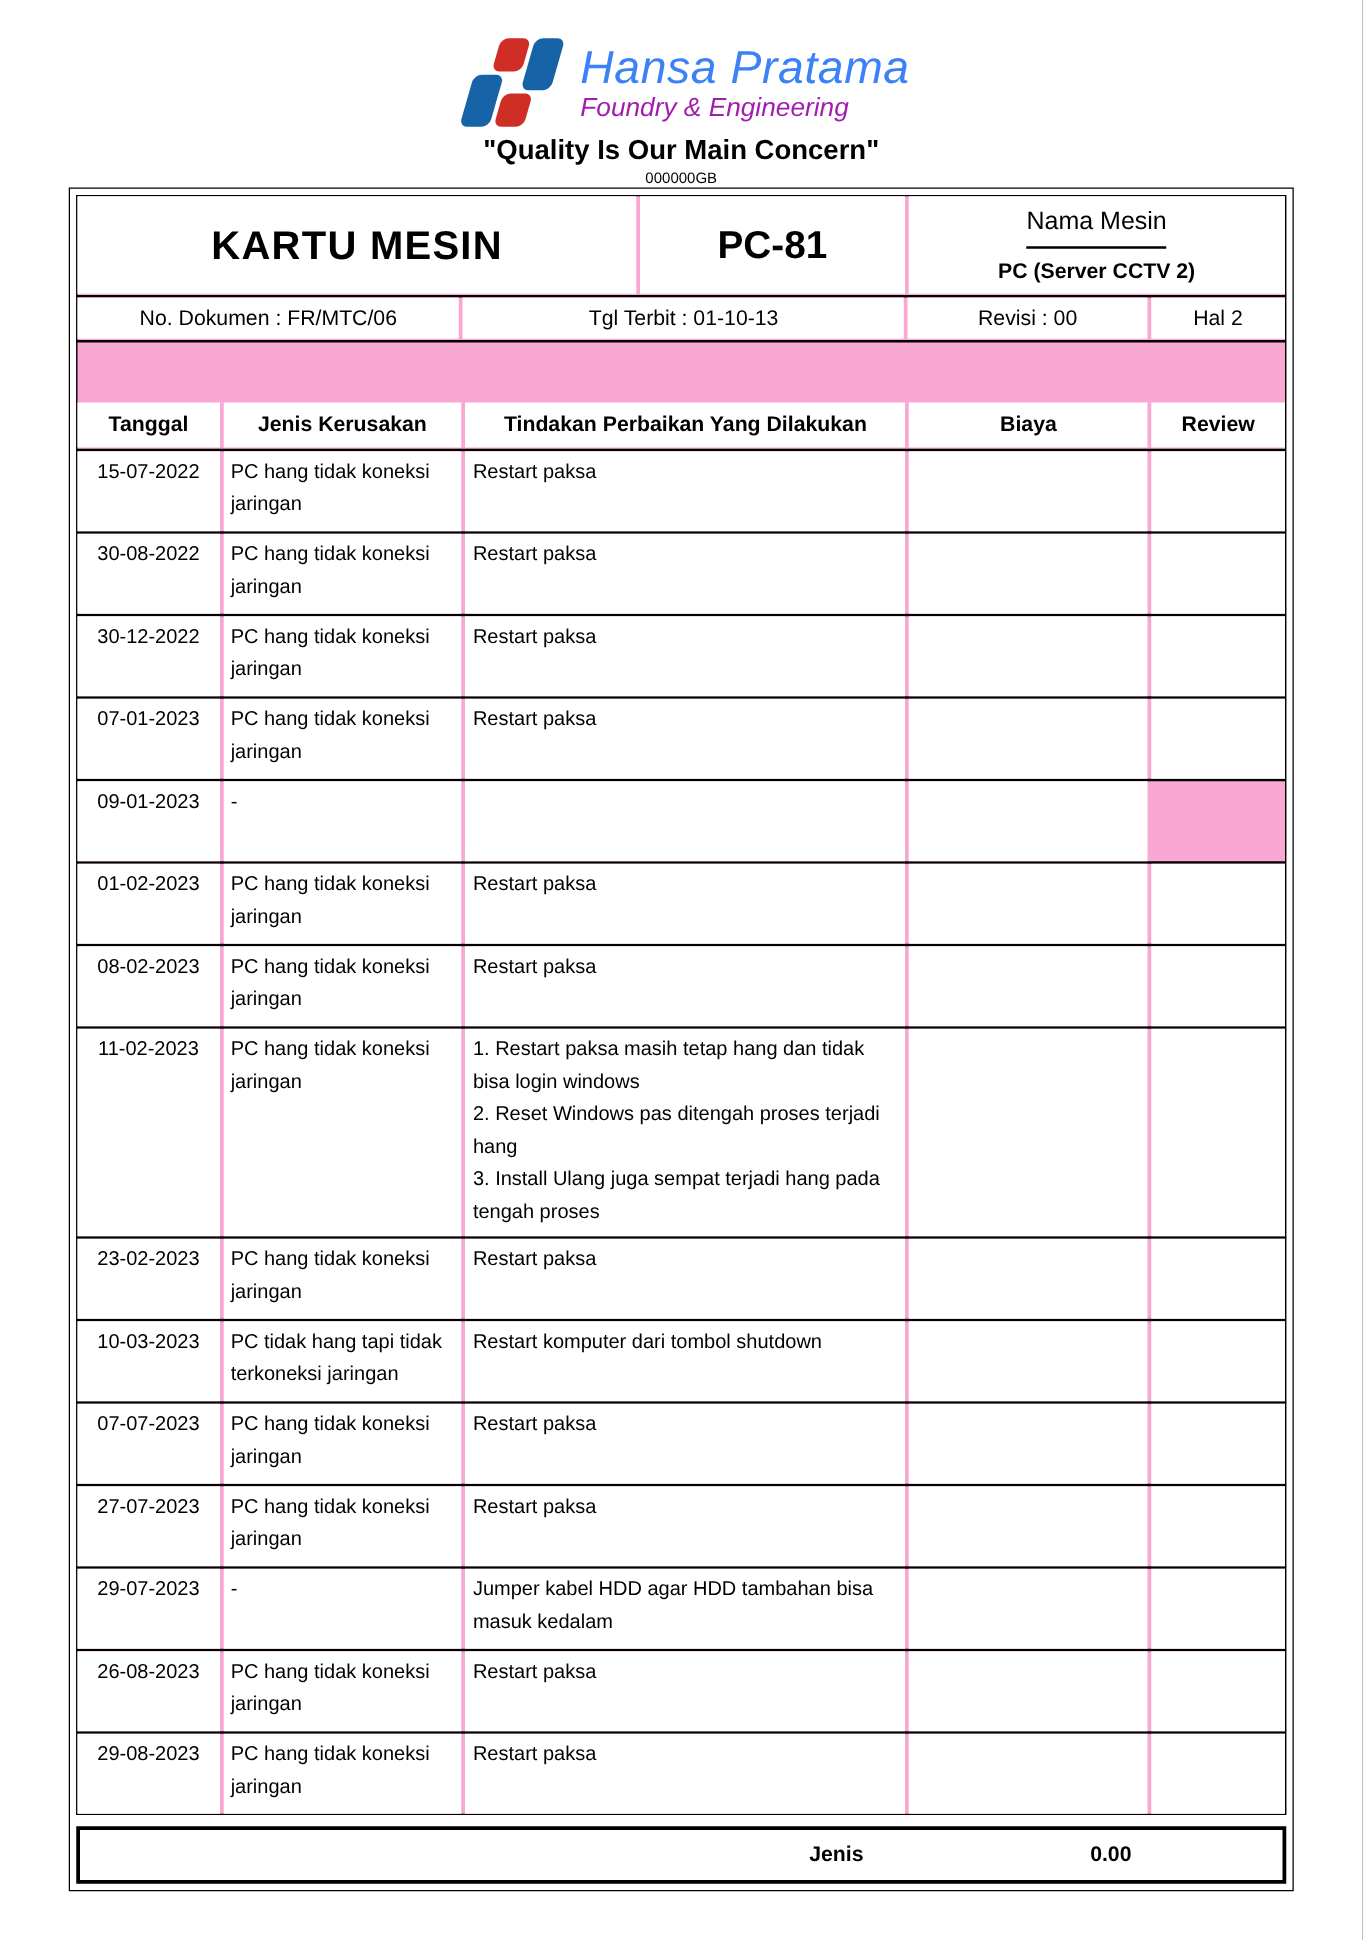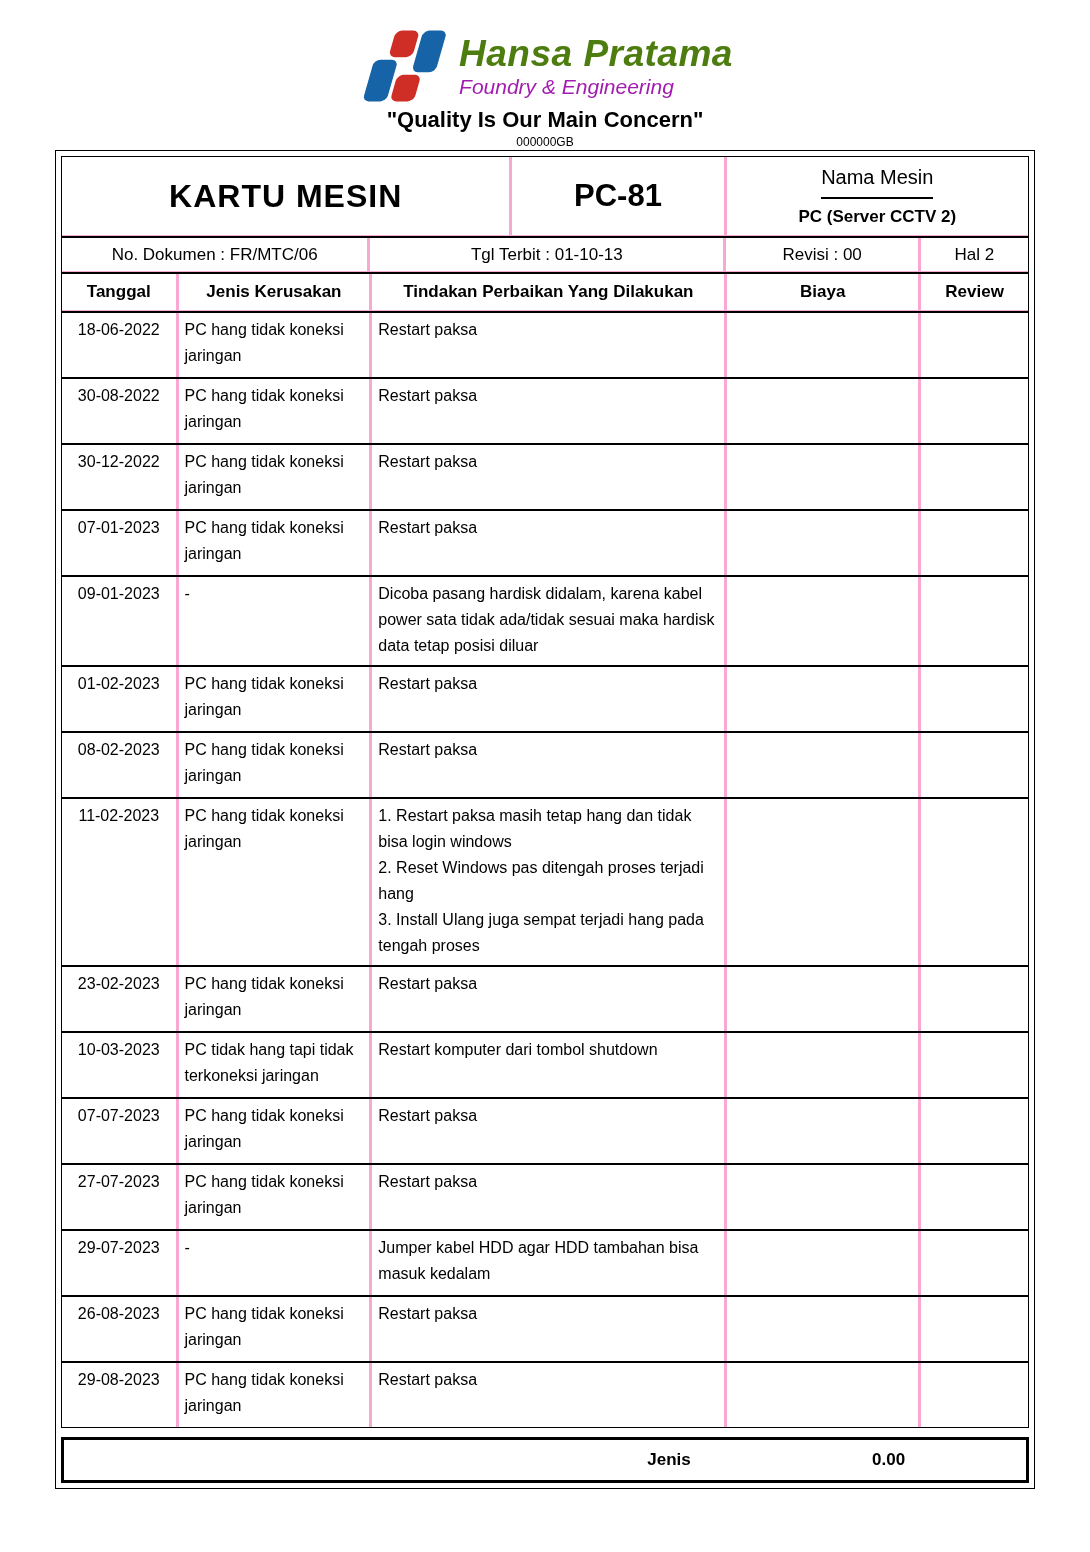--- a/index.html
+++ b/index.html
@@ -10,22 +10,22 @@
     position:relative;
   }
   .page { width:1090px; height:1552px; position:relative; }
 
   
   .letterhead { padding-top:28px; text-align:center; }
   .logo-row { display:flex; justify-content:center; align-items:flex-start; gap:10px; }
   .logo-mark { width:92px; height:76px; flex:0 0 auto; }
   .logo-text { text-align:left; padding-top:6px; }
   .logo-name {
-    font-size:37px; font-weight:bold; font-style:italic;
-    color:#4d7c0f; line-height:40px; letter-spacing:0.5px;
+    font-size:37px; font-weight:normal; font-style:italic;
+    color:#3b82f6; line-height:40px; letter-spacing:0.5px;
   }
   .logo-sub {
     font-size:21px; font-style:italic; color:#a21caf; line-height:24px; margin-top:1px;
   }
   .tagline { margin-top:3px; font-size:22px; font-weight:bold; line-height:26px; }
 
   
   .doc-code { width:980px; margin:2px auto 1px; text-align:center; font-size:12px; line-height:14px; }
 
   
@@ -54,21 +54,21 @@
     height:40px; border-bottom:2px solid #000;
     display:flex; align-items:center; justify-content:center;
     font-size:20px;
   }
   .name-bot {
     flex:1; display:flex; align-items:center; justify-content:center;
     font-size:17px; font-weight:bold;
   }
 
   .r2 .cell { height:33px; display:flex; align-items:center; justify-content:center; font-size:17px; }
-  .r3 .cell { height:36px; display:flex; align-items:center; justify-content:center; font-size:17px; font-weight:bold; }
+  .r3 .cell { height:36px; display:flex; align-items:center; justify-content:center; font-size:17px; font-weight:bold;margin-top:48px; }
 
   .body { min-height:64px; }
   .body .cell { padding:4px 6px 6px; font-size:16px; line-height:26px; }
   .c-date   { text-align:center; padding-left:2px; padding-right:2px; }
   .c-tindakan { white-space:pre-line; }
 
   
   .total-box {
     margin-top:9px; border:3px solid #000; height:40px;
     display:grid; grid-template-columns:68.9fr 20fr 11.1fr;
@@ -124,21 +124,21 @@
 
       <div class="row r3 thick">
         <div class="cell">Tanggal</div>
         <div class="cell">Jenis Kerusakan</div>
         <div class="cell">Tindakan Perbaikan Yang Dilakukan</div>
         <div class="cell">Biaya</div>
         <div class="cell">Review</div>
       </div>
 
     <div class="row body">
-    <div class="cell c-date">18-06-2022</div>
+    <div class="cell c-date">15-07-2022</div>
     <div class="cell c-jenis">PC hang tidak koneksi jaringan</div>
     <div class="cell c-tindakan">Restart paksa</div>
     <div class="cell c-biaya"></div>
     <div class="cell c-review"></div>
   </div>
         <div class="row body">
     <div class="cell c-date">30-08-2022</div>
     <div class="cell c-jenis">PC hang tidak koneksi jaringan</div>
     <div class="cell c-tindakan">Restart paksa</div>
     <div class="cell c-biaya"></div>
@@ -154,21 +154,20 @@
         <div class="row body">
     <div class="cell c-date">07-01-2023</div>
     <div class="cell c-jenis">PC hang tidak koneksi jaringan</div>
     <div class="cell c-tindakan">Restart paksa</div>
     <div class="cell c-biaya"></div>
     <div class="cell c-review"></div>
   </div>
         <div class="row body">
     <div class="cell c-date">09-01-2023</div>
     <div class="cell c-jenis">-</div>
-    <div class="cell c-tindakan">Dicoba pasang hardisk didalam, karena kabel power sata tidak ada/tidak sesuai maka hardisk data tetap posisi diluar</div>
     <div class="cell c-biaya"></div>
     <div class="cell c-review"></div>
   </div>
         <div class="row body">
     <div class="cell c-date">01-02-2023</div>
     <div class="cell c-jenis">PC hang tidak koneksi jaringan</div>
     <div class="cell c-tindakan">Restart paksa</div>
     <div class="cell c-biaya"></div>
     <div class="cell c-review"></div>
   </div>

